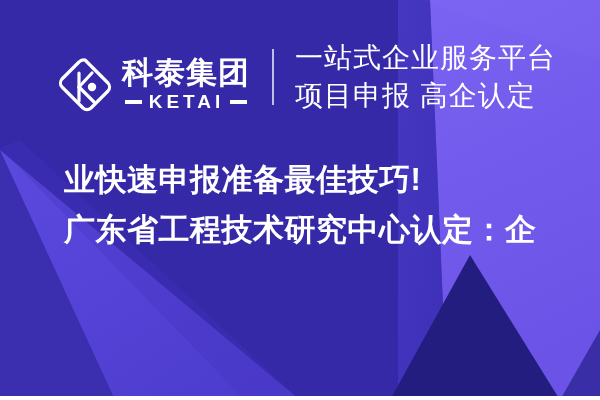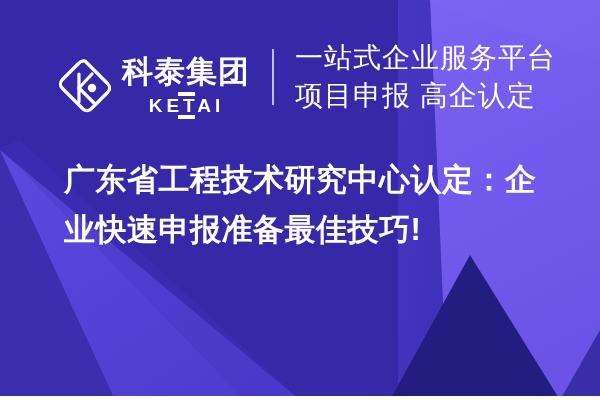--- a/index.html
+++ b/index.html
@@ -45,21 +45,21 @@
     left: 0;
     top: 38px;
     width: 600px;
     height: 78px;
     display: flex;
     align-items: center;
   }
 
   .brand {
     display: flex;
-    align-items: flex-end;
+    align-items: flex-start;
     margin-left: 56px;
     margin-top: 20px;
   }
 
   .logo-mark {
     width: 58px;
     height: 62px;
     flex: 0 0 auto;
   }
   .logo-mark svg { display:block; width:58px; height:62px; }
@@ -78,21 +78,20 @@
     letter-spacing: 1px;
     line-height: 1.08;
     white-space: nowrap;
   }
   .brand-en-row {
     display: flex;
     align-items: center;
     margin-top: 3px;
     width: 100%;
     justify-content: center;
-    flex-direction: column;
   }
   .brand-dash {
     height: 4px;
     width: 17px;
     background: #ffffff;
     flex: 0 0 auto;
   }
   .brand-en {
     color: #ffffff;
     font-size: 19px;
@@ -240,21 +239,21 @@
       <div class="divider"></div>
 
       <div class="tagline">
         <div class="tagline-main">一站式企业服务平台</div>
         <div class="tagline-sub">项目申报 高企认定</div>
       </div>
 
     </div>
 
     <div class="headline">
+      <div class="headline-line">业快速申报准备最佳技巧!</div>
       <div class="headline-line">广东省工程技术研究中心认定：企</div>
-      <div class="headline-line">业快速申报准备最佳技巧!</div>
     </div>
 
   </div>
 
   <div class="bottom-strip"></div>
 
 </div>
 
 </body></html>

